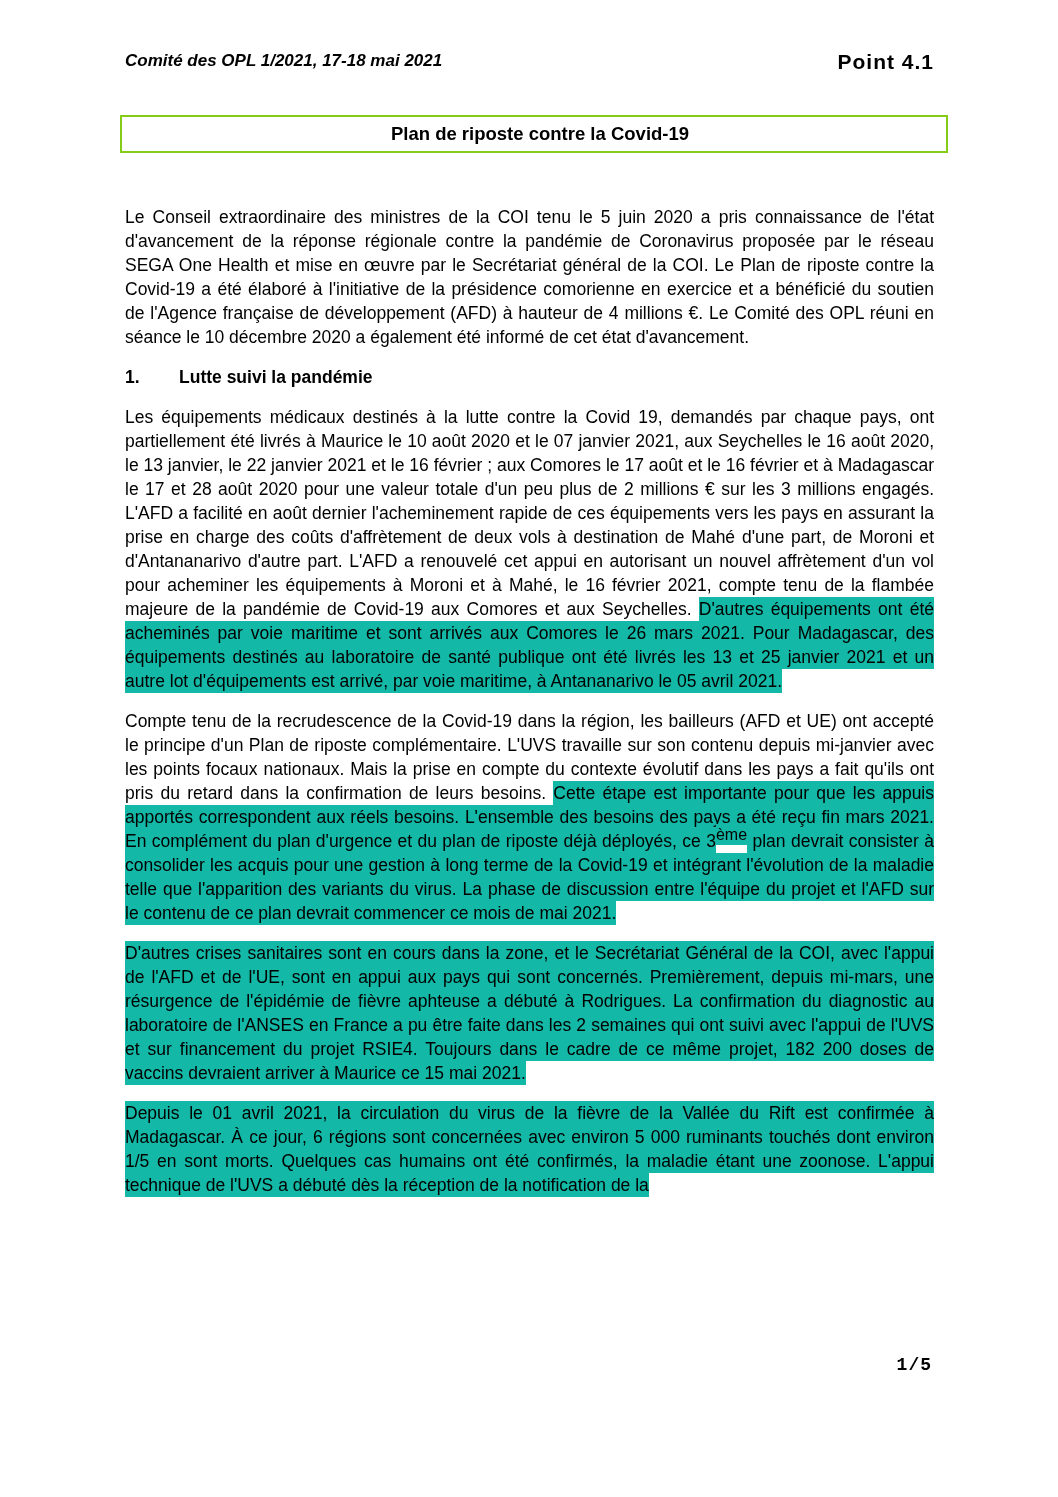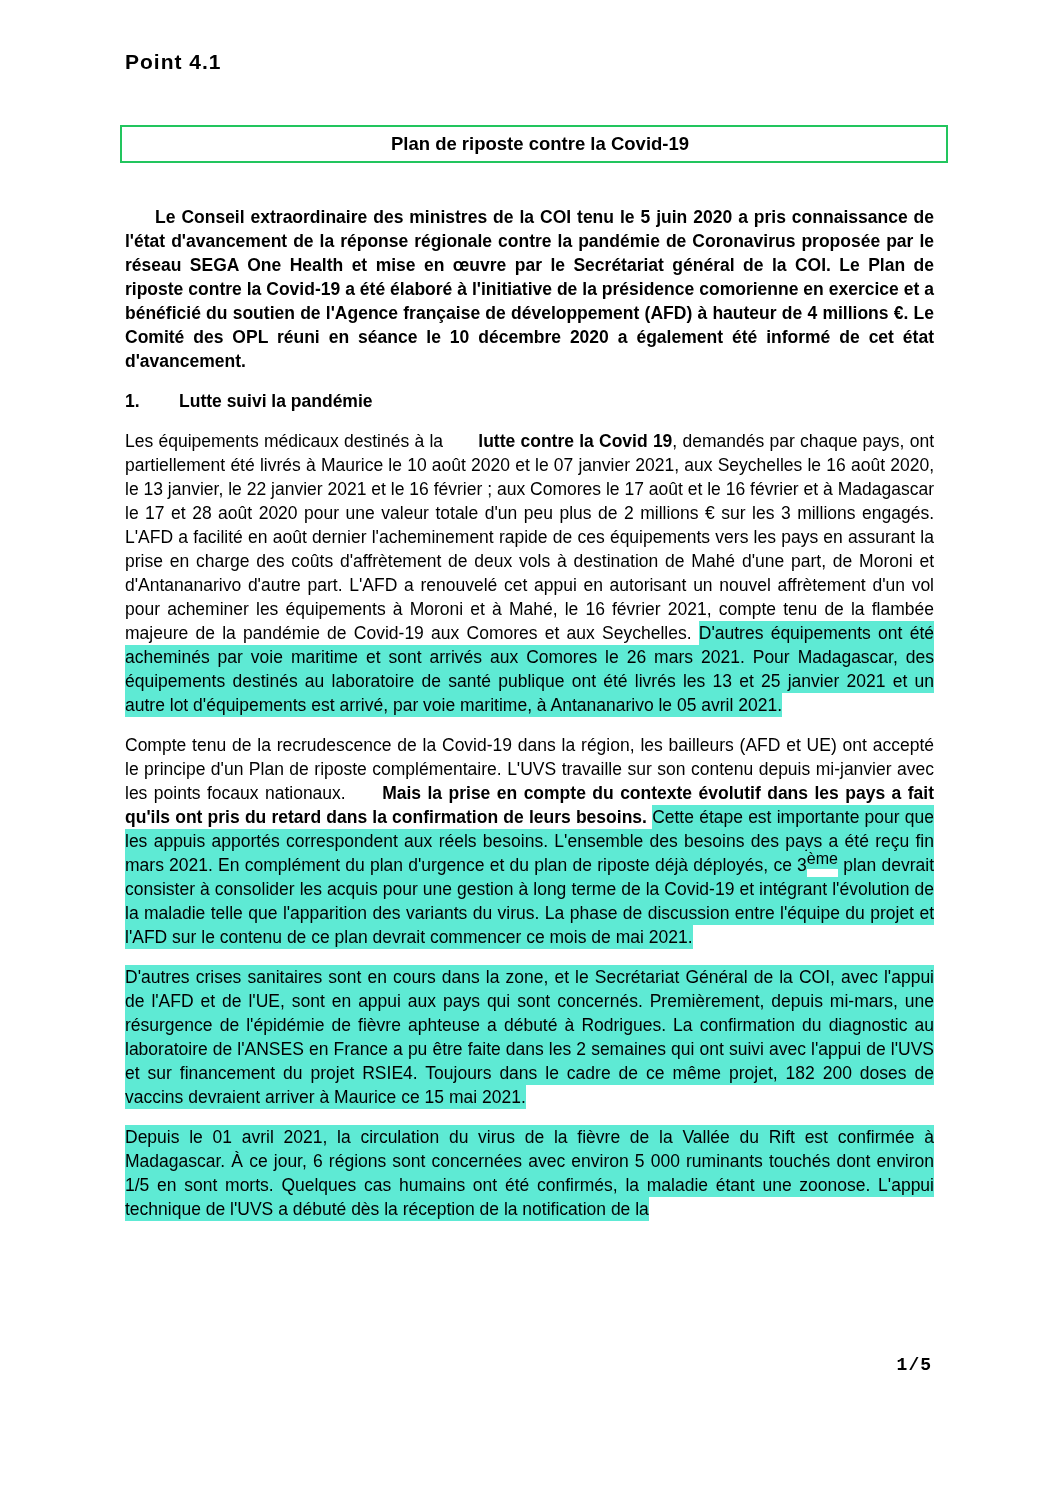--- a/index.html
+++ b/index.html
@@ -29,25 +29,25 @@
   }
   .point-label {
     font-weight: bold;
     font-size: 21px;
     line-height: 24px;
     letter-spacing: 1px;
     text-align: center;
   }
   .title-box {
     position: absolute;
-    top: 125px;
+    top: 115px;
     left: 120px;
     width: 828px;
     box-sizing: border-box;
-    border: 2px solid #22c55e;
+    border: 2px solid #84cc16;
     text-align: center;
     font-weight: bold;
     font-size: 18.5px;
     line-height: 27px;
     padding: 3px 0 4px 12px;
   }
   .doc-body {
     position: absolute;
     top: 205px;
     left: 125px;
@@ -57,39 +57,40 @@
     text-align: justify;
   }
   p.para { margin: 0 0 16px 0; }
   .section-heading {
     font-size: 17.5px;
     font-weight: bold;
     margin: 6px 0 16px 0;
     text-align: left;
   }
   .sec-num { display: inline-block; width: 54px; }
-  .b { font-weight: bold; margin-left: 30px; }
-  .hl { background: #5eead4; padding: 2px 0; }
+  .b { font-weight: normal; }
+  .hl { background: #14b8a6; padding: 2px 0; }
   sup { font-size: 16px; line-height: 0; }
   .page-number {
     position: absolute;
     top: 1355px;
     right: 126px;
     font-family: "Liberation Mono", monospace;
     font-weight: bold;
     font-size: 18px;
     letter-spacing: 1px;
   }
 </style>
 </head>
 <body>
 
 <div class="page">
 
   <div class="header-row">
+    <span class="doc-ref">Comité des OPL 1/2021, 17-18 mai 2021</span>
     <span class="point-label">Point 4.1</span>
   </div>
 
   <div class="title-box">
     <div>Plan de riposte contre la Covid-19</div>
   </div>
 
   <div class="doc-body">
       <p class="para"><span class="b">Le Conseil extraordinaire des ministres de la COI tenu le 5 juin 2020 a pris connaissance de l'état d'avancement de la réponse régionale contre la pandémie de Coronavirus proposée par le réseau SEGA One Health et mise en œuvre par le Secrétariat général de la COI. Le Plan de riposte contre la Covid-19 a été élaboré à l'initiative de la présidence comorienne en exercice et a bénéficié du soutien de l'Agence française de développement (AFD) à hauteur de 4 millions €. Le Comité des OPL réuni en séance le 10 décembre 2020 a également été informé de cet état d'avancement.</span></p>
       <div class="section-heading"><span class="sec-num">1.</span><span>Lutte suivi la pandémie</span></div>

